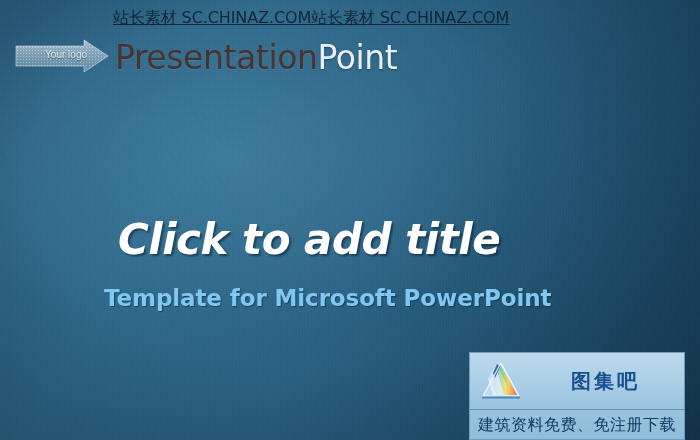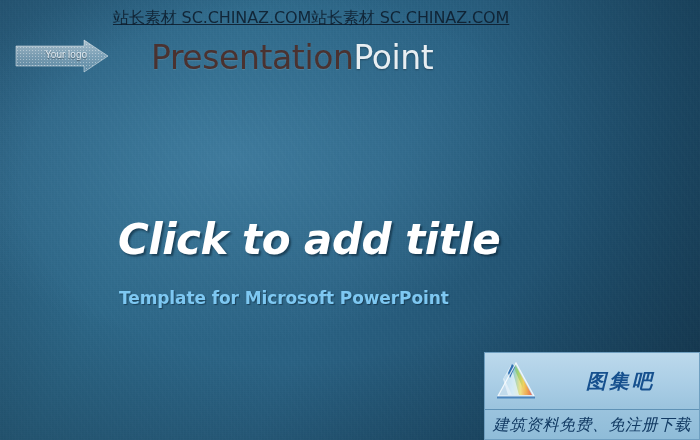--- a/index.html
+++ b/index.html
@@ -84,21 +84,20 @@
     top: 38px;
     font-size: 33px;
     line-height: 40px;
     letter-spacing: -0.4px;
     white-space: nowrap;
     font-family: "DejaVu Sans", "Liberation Sans", sans-serif;
   }
   #brand .brand-a {
     color: #4a3230;
     text-shadow: 0 1px 1px rgba(255,255,255,0.10);
-    margin-left: 36px;
   }
   #brand .brand-b {
     color: #e8eef2;
     text-shadow: 0 1px 2px rgba(0,0,0,0.30);
   }
 
   
   #title {
     left: 118px;
     top: 214px;
@@ -106,43 +105,42 @@
     line-height: 52px;
     font-weight: bold;
     font-style: italic;
     color: #ffffff;
     letter-spacing: -0.5px;
     white-space: nowrap;
     text-shadow: 2px 2px 2px rgba(8,30,46,0.55);
     font-family: "DejaVu Sans", "Liberation Sans", sans-serif;
   }
   #subtitle {
-    left: 119px;
+    left: 104px;
     top: 287px;
-    font-size: 17px;
+    font-size: 23px;
     line-height: 22px;
     font-weight: bold;
     color: #7ec8f2;
     letter-spacing: -0.1px;
     white-space: nowrap;
     text-shadow: 1px 1px 1px rgba(8,30,46,0.5);
     font-family: "DejaVu Sans", "Liberation Sans", sans-serif;
   }
 
   
   #site-watermark {
-    left: 484px;
+    left: 469px;
     top: 352px;
     width: 216px;
     height: 88px;
     box-sizing: border-box;
     border: 1px solid #6f9fc0;
     background: linear-gradient(180deg, #bcd9ec 0%, #a9cde5 38%, #9cc4de 62%, #8fbcd8 100%);
     overflow: hidden;
-    font-style: italic;
   }
   #site-watermark-top {
     display: flex;
     align-items: center;
     height: 57px;
     padding-left: 4px;
     box-sizing: border-box;
     border-bottom: 1px solid #5f92b6;
   }
   #site-logo-icon {

